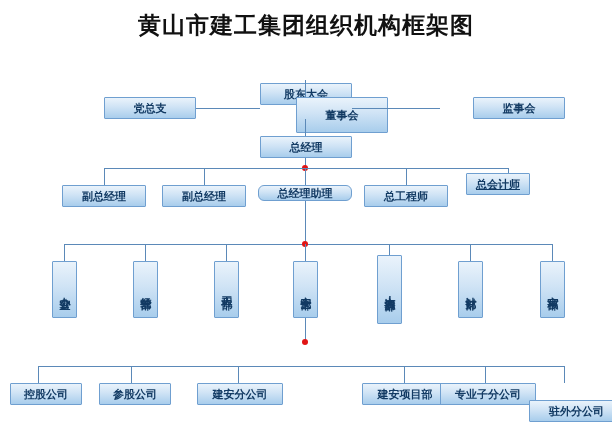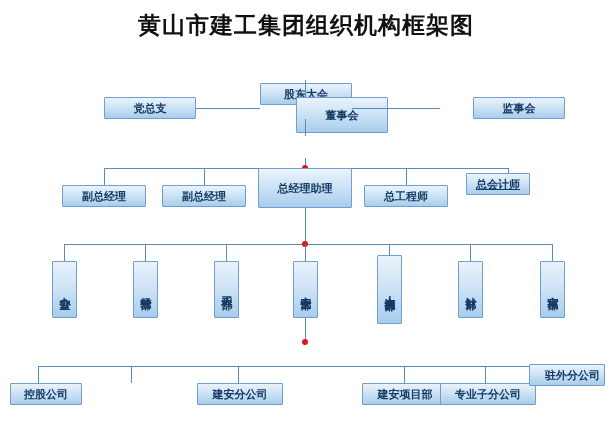--- a/index.html
+++ b/index.html
@@ -78,34 +78,35 @@
 
   <div class="node" style="left:104px; top:97px; width:92px; height:22px;text-align:right;">党总支</div>
   <div class="node" style="left:260px; top:97px; width:92px; height:36px;margin-left:36px;">董事会</div>
   <div class="node" style="left:440px; top:97px; width:92px; height:22px;margin-left:33px;">监事会</div>
 
   <div class="line hline" style="left:196px; top:108px; width:64px;"></div>
   <div class="line hline" style="left:352px; top:108px; width:88px;"></div>
 
   <div class="line vline" style="left:305px; top:119px; height:17px;"></div>
 
+  <div class="node" style="left:260px; top:136px; width:92px; height:22px;">总经理</div>
 
   <div class="line vline" style="left:305px; top:158px; height:184px;"></div>
   <div class="dot" style="left:302px; top:165px;"></div>
 
   <div class="line hline" style="left:104px; top:168px; width:404px;"></div>
   <div class="line vline" style="left:104px; top:168px; height:17px;"></div>
   <div class="line vline" style="left:204px; top:168px; height:17px;"></div>
   <div class="line vline" style="left:305px; top:168px; height:17px;"></div>
   <div class="line vline" style="left:406px; top:168px; height:17px;"></div>
   <div class="line vline" style="left:508px; top:168px; height:17px;"></div>
 
   <div class="node" style="left:62px; top:185px; width:84px; height:22px;">副总经理</div>
   <div class="node" style="left:162px; top:185px; width:84px; height:22px;">副总经理</div>
-  <div class="node" style="left:258px; top:168px; width:94px; height:40px;">总经理助理</div>
+  <div class="node" style="left:258px; top:185px; width:94px; height:16px;border-radius:6px;">总经理助理</div>
   <div class="node" style="left:364px; top:185px; width:84px; height:22px;">总工程师</div>
   <div class="node" style="left:466px; top:173px; width:64px; height:22px;text-decoration:underline;">总会计师</div>
 
   <div class="line hline" style="left:64px; top:244px; width:488px;"></div>
   <div class="dot" style="left:302px; top:241px;"></div>
   <div class="line vline" style="left:64px; top:244px; height:17px;"></div>
   <div class="line vline" style="left:145px; top:244px; height:17px;"></div>
   <div class="line vline" style="left:226px; top:244px; height:17px;"></div>
   <div class="line vline" style="left:305px; top:244px; height:17px;"></div>
   <div class="line vline" style="left:389px; top:244px; height:17px;"></div>
@@ -123,18 +124,19 @@
   <div class="dot" style="left:302px; top:339px;"></div>
   <div class="line hline" style="left:38px; top:366px; width:526px;"></div>
   <div class="line vline" style="left:38px; top:366px; height:17px;"></div>
   <div class="line vline" style="left:131px; top:366px; height:17px;"></div>
   <div class="line vline" style="left:238px; top:366px; height:17px;"></div>
   <div class="line vline" style="left:404px; top:366px; height:17px;"></div>
   <div class="line vline" style="left:485px; top:366px; height:17px;"></div>
   <div class="line vline" style="left:564px; top:366px; height:17px;"></div>
 
   <div class="node" style="left:10px; top:383px; width:72px; height:22px;">控股公司</div>
+  <div class="node" style="left:99px; top:383px; width:72px; height:22px;">参股公司</div>
   <div class="node" style="left:197px; top:383px; width:86px; height:22px;">建安分公司</div>
   <div class="node" style="left:362px; top:383px; width:86px; height:22px;">建安项目部</div>
   <div class="node" style="left:440px; top:383px; width:96px; height:22px;text-align:right;">专业子分公司</div>
-  <div class="node" style="left:529px; top:364px; width:76px; height:22px;padding-left:11px;">驻外分公司</div>
+  <div class="node" style="left:529px; top:400px; width:84px; height:22px;padding-left:11px;">驻外分公司</div>
 
 </div>
 
 </body></html>

